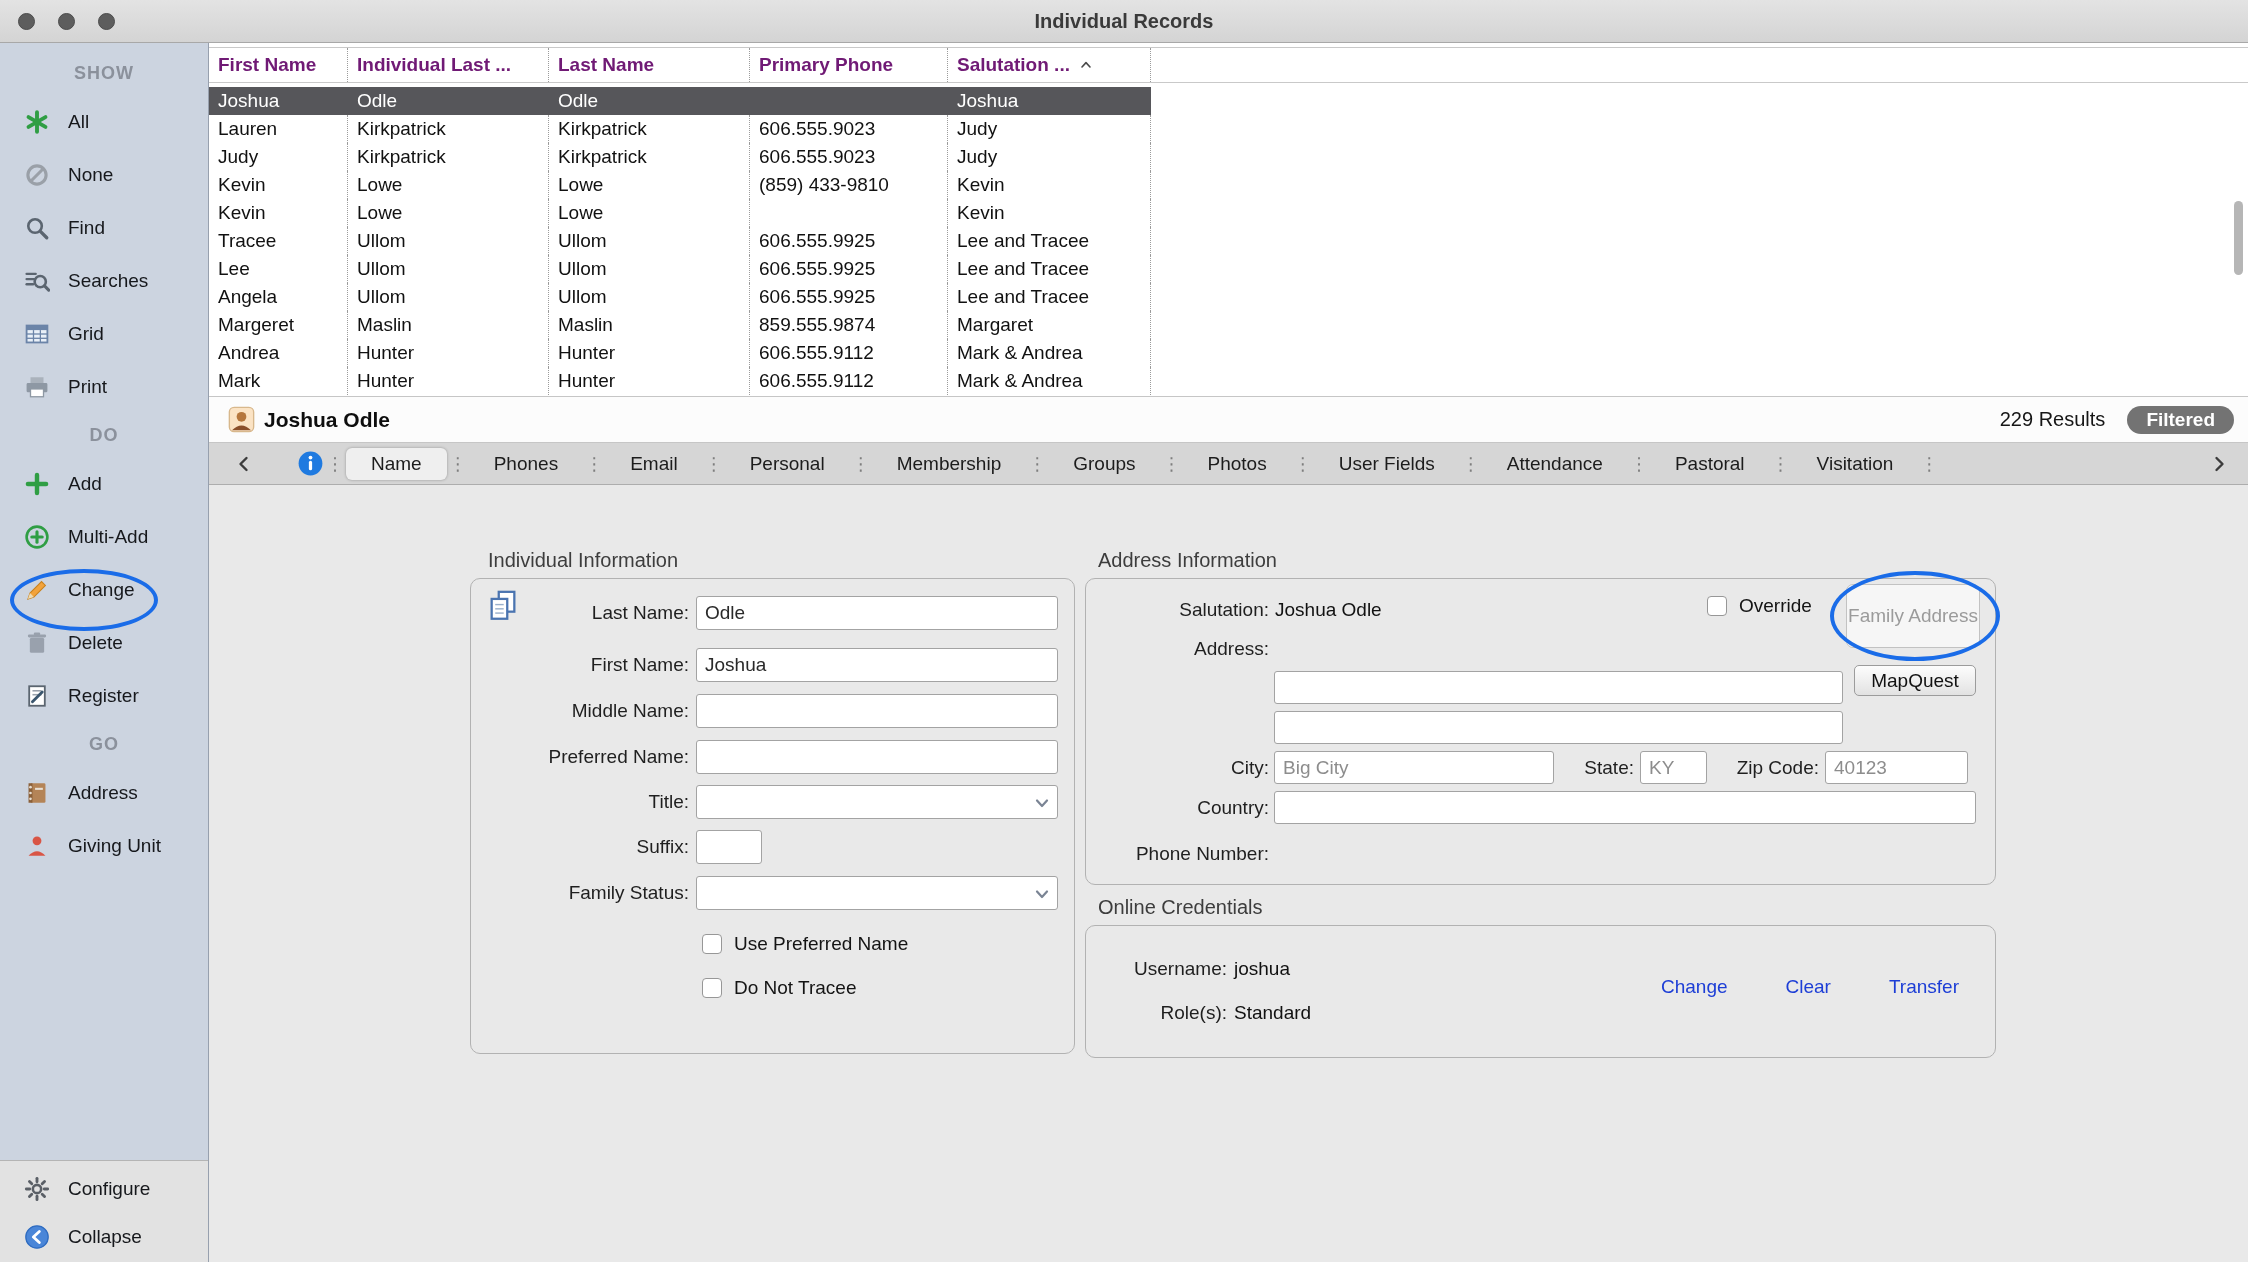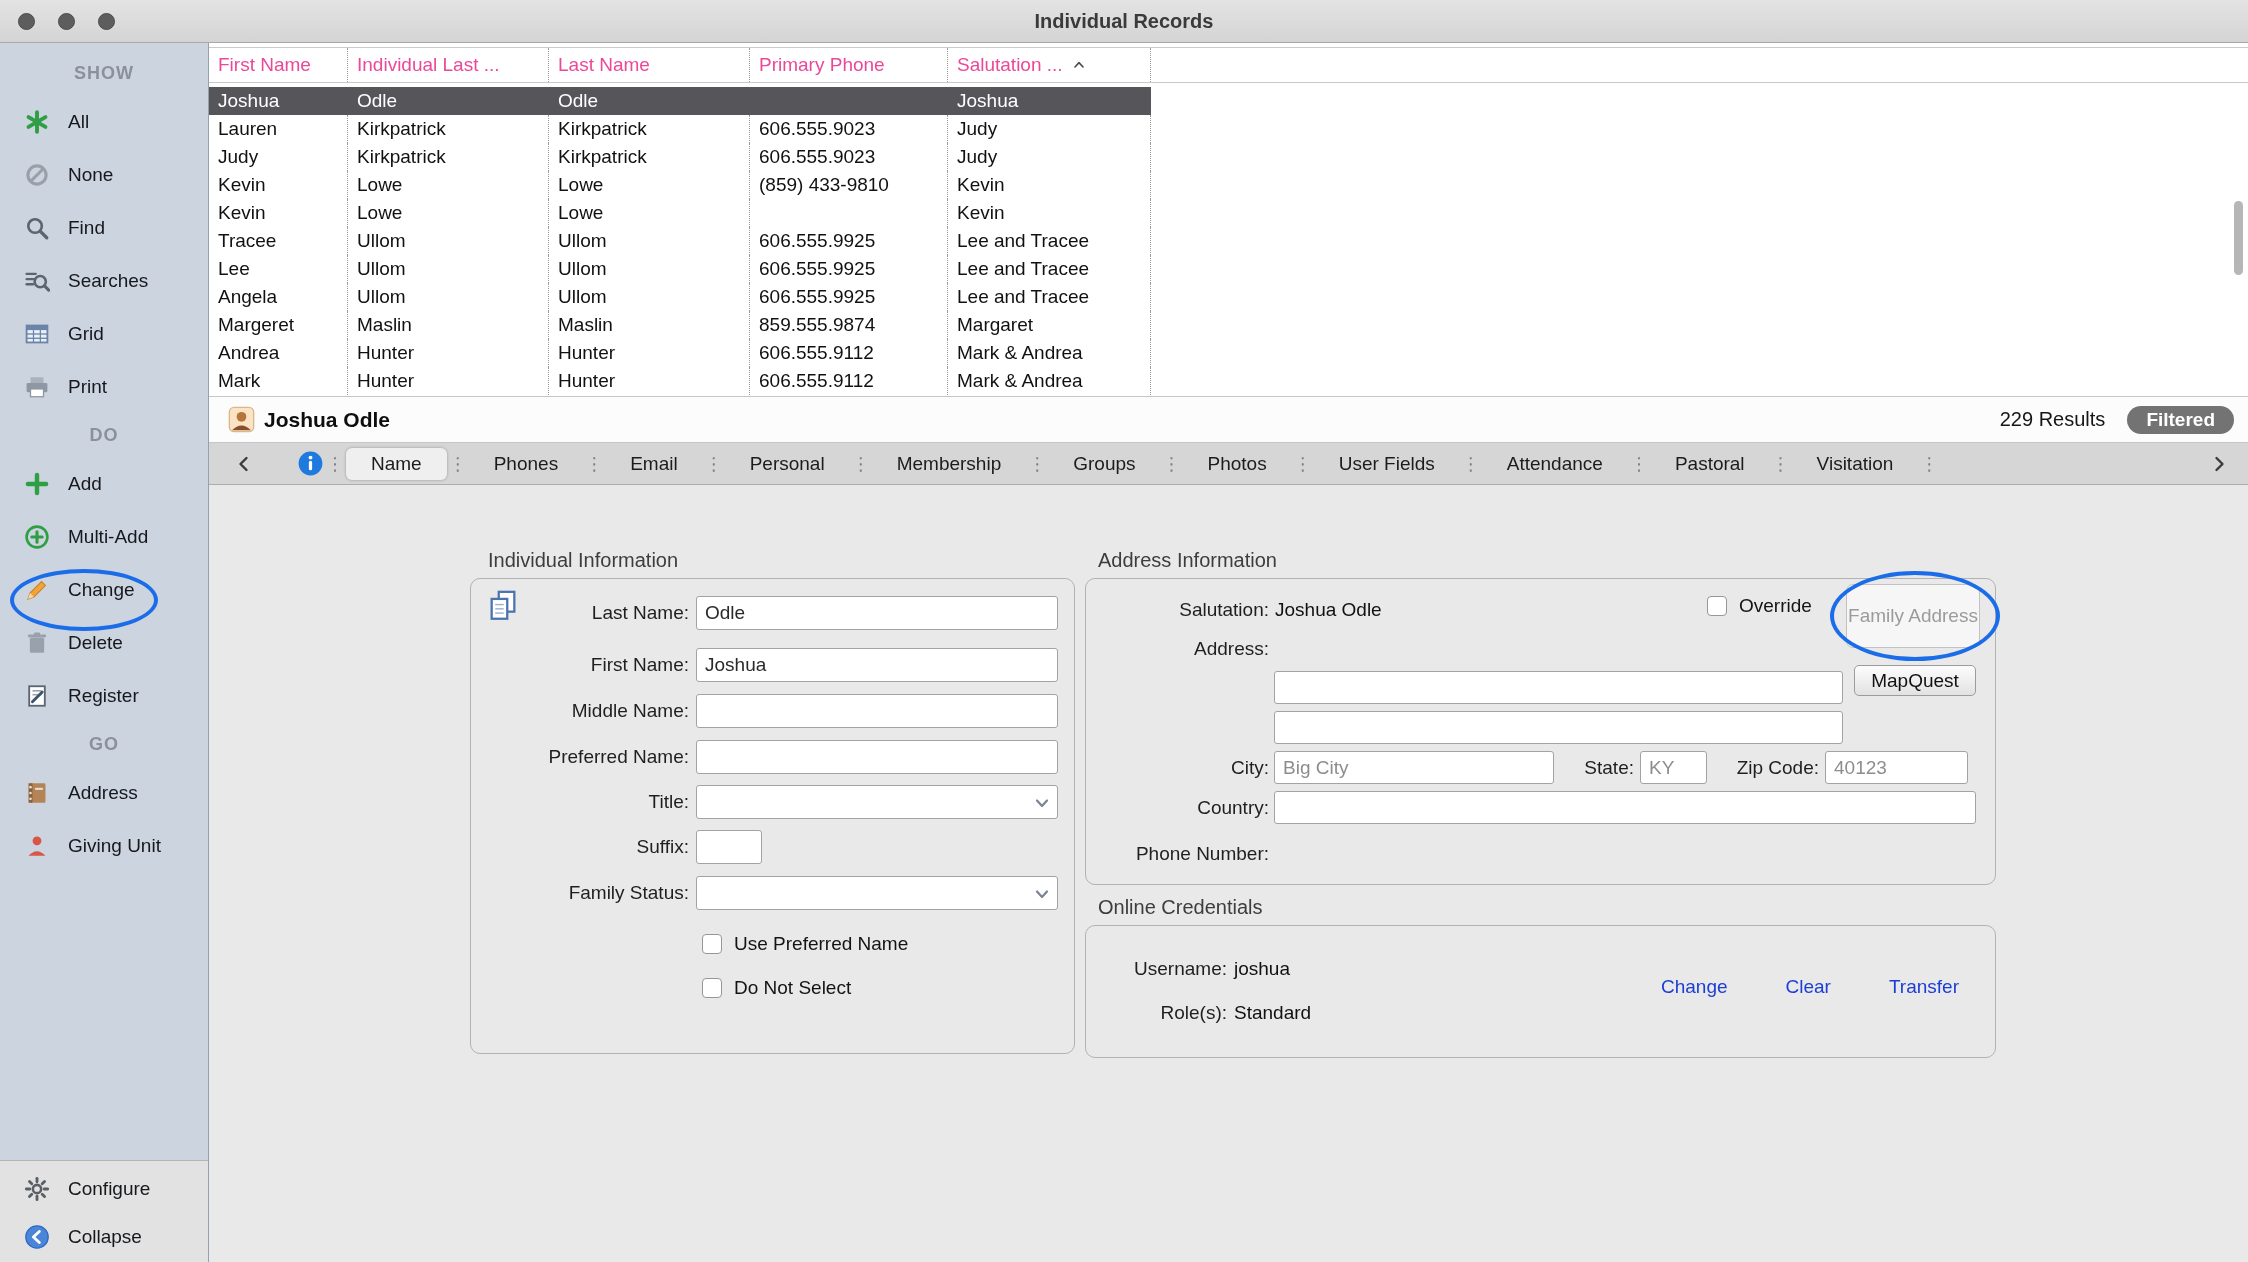--- a/index.html
+++ b/index.html
@@ -21,21 +21,21 @@
 .sb-icon svg{width:26px;height:26px;}
 .sb-footer{position:absolute;left:0;bottom:0;width:100%;height:102px;background:#e2e2e2;border-top:1px solid #b4b4b4;padding-top:4px;}
 .sb-footer .sb-item{height:48px;}
 
 
 .table-region{position:absolute;left:209px;top:43px;width:2039px;height:353px;background:#fff;z-index:1;}
 .grid{position:absolute;left:0;top:4px;right:0;}
 .ghead-row,.grow{display:grid;grid-template-columns:139px 201px 201px 198px 203px 1fr;}
 .ghead-row{height:36px;border-top:1px solid #c9c9c9;border-bottom:1px solid #c9c9c9;}
 .gcell{padding-left:9px;overflow:hidden;white-space:nowrap;border-right:1px dotted #9b9b9b;font-size:19px;line-height:28px;}
-.ghead-row .gcell{font-weight:400;line-height:33px;color:#ec4899;}
+.ghead-row .gcell{font-weight:700;line-height:33px;color:#701a75;}
 .gfill{border-right:none;}
 .grid-rows{margin-top:4px;}
 .grow{height:28px;color:#111;}
 .grow.selected .gcell:not(.gfill){background:#56565a;color:#fff;border-right-color:transparent;}
 .sort-ind svg{width:16px;height:16px;vertical-align:-2px;margin-left:8px;}
 .scroll-thumb{position:absolute;right:5px;top:158px;width:9px;height:74px;border-radius:5px;background:#b6b6b6;}
 
 
 .record-bar{position:absolute;left:209px;top:396px;width:2039px;height:47px;background:#fcfcfc;border-top:1px solid #c6c6c6;border-bottom:1px solid #c6c6c6;display:flex;align-items:center;z-index:2;}
 .record-avatar{width:27px;height:27px;margin-left:19px;flex:none;}
@@ -504,21 +504,21 @@
             <polyline points="5,7.5 10,13 15,7.5" fill="none" stroke="#7a8494" stroke-width="2.2" stroke-linecap="round" stroke-linejoin="round"></polyline>
           </svg></span>
     </span>
   </div>
   <div class="frow" style="top:347px;padding-left:231px;">
     <span class="checkbox"></span>
     <span class="cb-label">Use Preferred Name</span>
   </div>
   <div class="frow" style="top:391px;padding-left:231px;">
     <span class="checkbox"></span>
-    <span class="cb-label">Do Not Select</span>
+    <span class="cb-label">Do Not Tracee</span>
   </div>
 </div>
 
 <div class="box-title" id="ai-title">Address Information</div>
 <div class="groupbox" id="ai-box">
   <span class="alabel" style="left:0;top:14px;width:183px;">Salutation:</span>
   <span class="avalue" style="left:189px;top:14px;">Joshua Odle</span>
 
   <span class="override-row">
     <span class="checkbox"></span>

